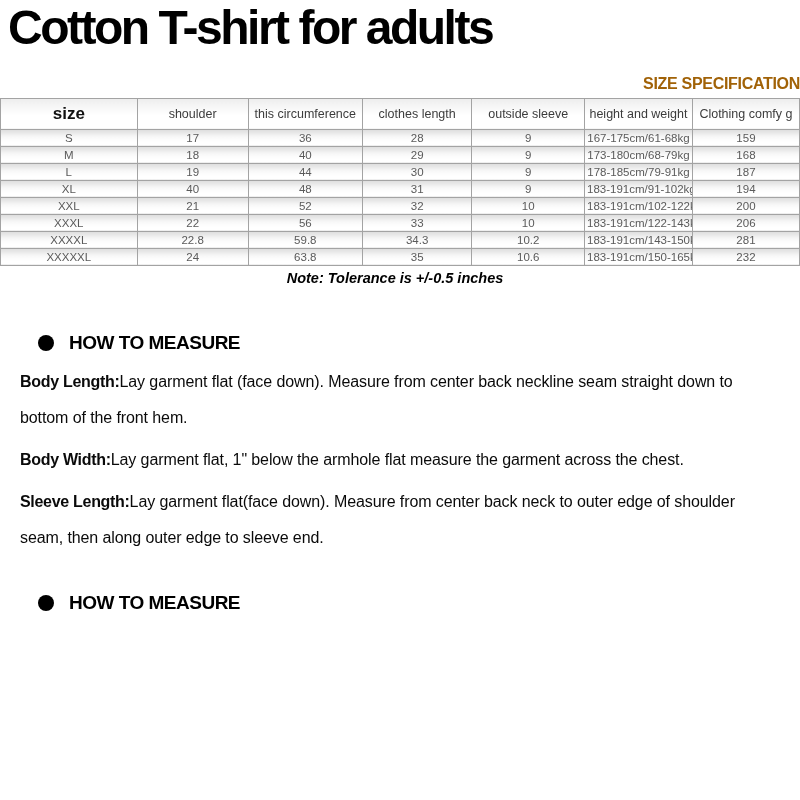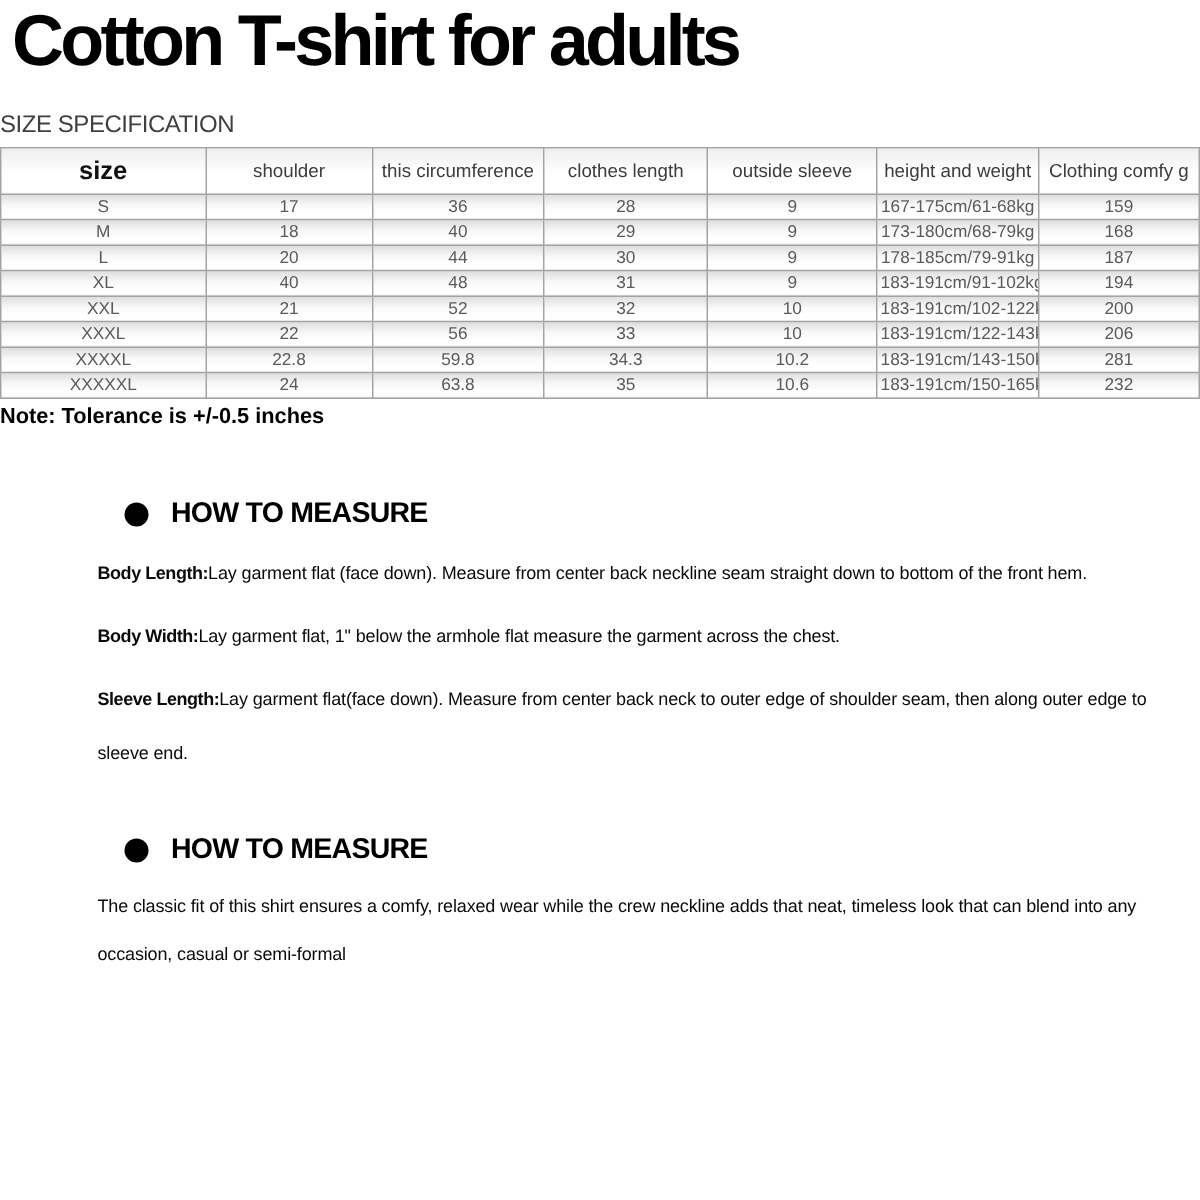--- a/index.html
+++ b/index.html
@@ -13,26 +13,26 @@
   }
   .page-title {
     font-size: 48px;
     font-weight: bold;
     letter-spacing: -2.5px;
     line-height: 1.1;
     margin: 2px 0 0 8px;
     color: #000;
   }
   .table-title {
-    text-align: left;
+    text-align: right;
     font-size: 16px;
-    font-weight: normal;
+    font-weight: bold;
     letter-spacing: -0.3px;
     margin: 20px 0 5px 0;
-    color: #404040;
+    color: #a16207;
   }
   table.size-table {
     width: 100%;
     border-collapse: collapse;
     table-layout: fixed;
   }
   .size-table th, .size-table td {
     border: 1px solid #a3a3a3;
     text-align: center;
     vertical-align: middle;
@@ -52,27 +52,28 @@
     font-weight: bold;
     color: #111;
   }
   .size-table tbody td {
     height: 17px;
     font-size: 11.5px;
     color: #5a5a5a;
     background: linear-gradient(180deg, #dcdcdc 0%, #f7f7f7 45%, #ffffff 75%);
   }
   .note {
-    text-align: left;
+    text-align: center;
     font-size: 14.5px;
     font-weight: 600;
     color: #000;
     margin: 4px 10px 0 0;
-  }
-  .section { margin-top: 0; padding-left: 45px; }
+    font-style: italic;
+  }
+  .section { margin-top: 0; }
   .section-heading {
     display: flex;
     align-items: center;
     margin-left: 38px;
     margin-bottom: 10px;
   }
   .bullet {
     width: 16px; height: 16px;
     border-radius: 50%;
     background: #000;
@@ -80,21 +81,21 @@
     margin-right: 15px;
   }
   .section-heading .heading-text {
     font-size: 19px;
     font-weight: bold;
     letter-spacing: -0.5px;
     color: #000;
   }
   .section .para {
     margin: 0 18px 6px 20px;
-    font-size: 12px;
+    font-size: 16px;
     letter-spacing: -0.1px;
     color: #0a0a0a;
   }
   .section .para .para-label { font-weight: bold; letter-spacing: -0.3px; }
   #section-0 { margin-top: 46px; }
   #section-0 .para { line-height: 36px; }
   #section-0 .para + .para { margin-top: 4px; }
   #section-1 { margin-top: 36px; }
   #section-1 .para { line-height: 32px; margin-bottom: 0; }
 </style>
@@ -140,21 +141,21 @@
         <td>M</td>
         <td>18</td>
         <td>40</td>
         <td>29</td>
         <td>9</td>
         <td>173-180cm/68-79kg</td>
         <td>168</td>
       </tr>
       <tr>
         <td>L</td>
-        <td>20</td>
+        <td>19</td>
         <td>44</td>
         <td>30</td>
         <td>9</td>
         <td>178-185cm/79-91kg</td>
         <td>187</td>
       </tr>
       <tr>
         <td>XL</td>
         <td>40</td>
         <td>48</td>
@@ -212,15 +213,14 @@
       </div>
       <p class="para"><span class="para-label">Body Length:</span><span>Lay garment flat (face down). Measure from center back neckline seam straight down to bottom of the front hem.</span></p>
       <p class="para"><span class="para-label">Body Width:</span><span>Lay garment flat, 1" below the armhole flat measure the garment across the chest.</span></p>
       <p class="para"><span class="para-label">Sleeve Length:</span><span>Lay garment flat(face down). Measure from center back neck to outer edge of shoulder seam, then along outer edge to sleeve end.</span></p>
     </div>
     <div class="section" id="section-1">
       <div class="section-heading">
         <span class="bullet"></span>
         <span class="heading-text">HOW TO MEASURE</span>
       </div>
-      <p class="para"><span>The classic fit of this shirt ensures a comfy, relaxed wear while the crew neckline adds that neat, timeless look that can blend into any occasion, casual or semi-formal</span></p>
     </div>
   </div>
 
 </body></html>

